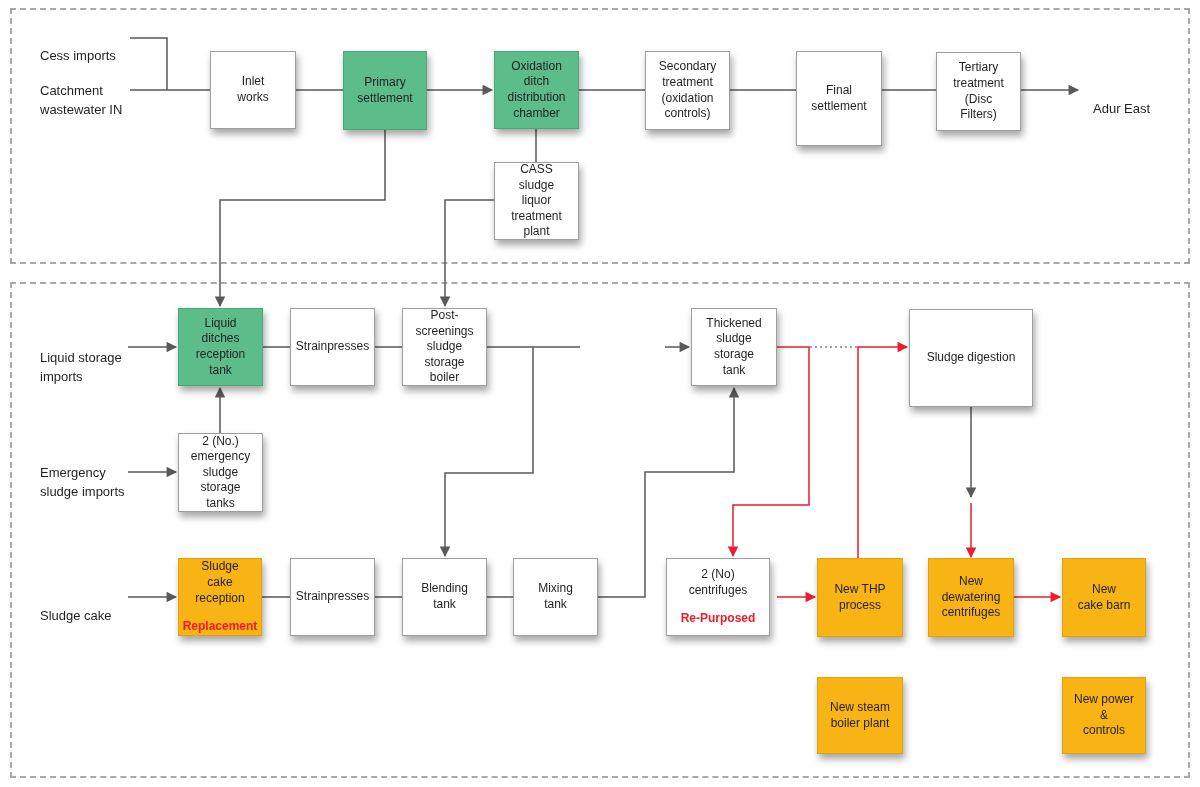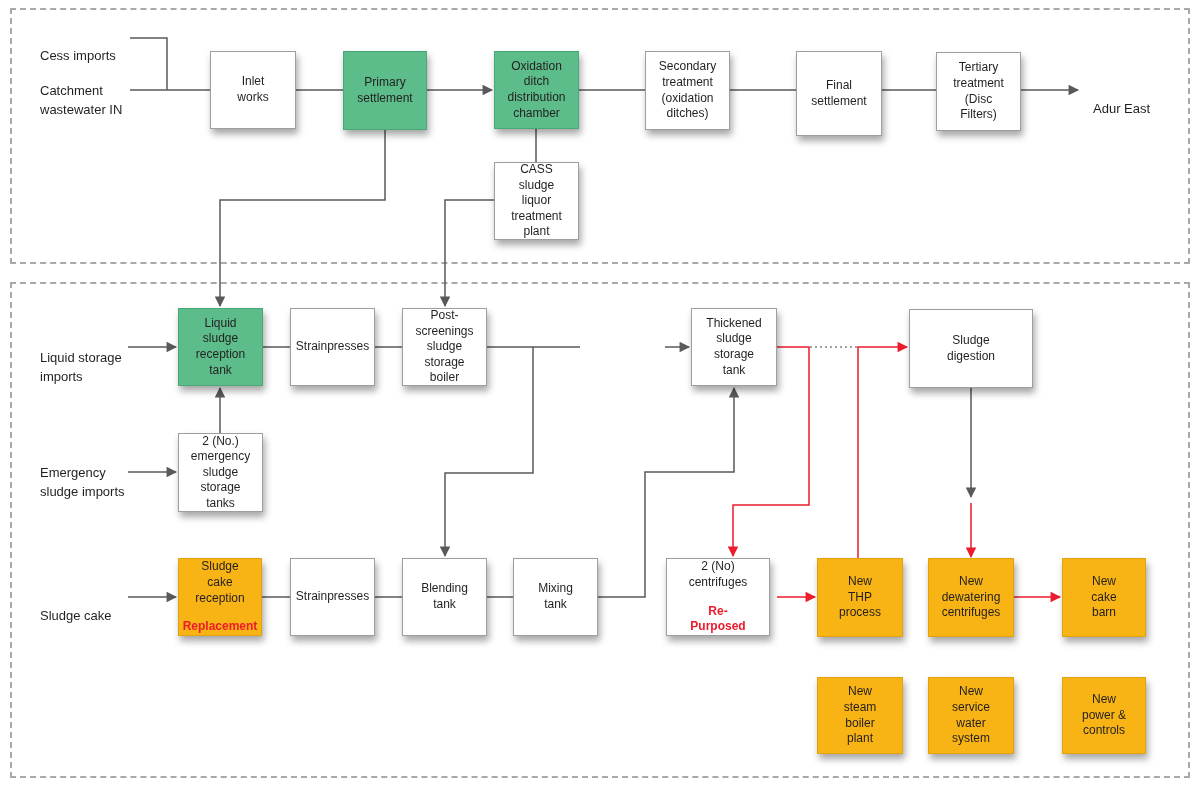--- a/index.html
+++ b/index.html
@@ -7,21 +7,21 @@
   .stage{position:relative;width:1200px;height:787px;background:#fff;overflow:hidden;}
   .zone{position:absolute;border:2px dashed var(--dashed-border,#a7a9ac);z-index:0;background:transparent;}
   .connectors{position:absolute;left:0;top:0;z-index:1;}
   .connectors path{fill:none;stroke-width:1.5px;}
   .gline{stroke:var(--gray-line,#58595b);}
   .rline{stroke:var(--red-accent,#ec1b2d);}
   .dotline{stroke:var(--dotted-line,#808285);stroke-dasharray:2 3;}
   #arrow-gray path{fill:var(--gray-line,#58595b);stroke:none;}
   #arrow-red path{fill:var(--red-accent,#ec1b2d);stroke:none;}
   .node{position:absolute;z-index:2;display:flex;flex-direction:column;align-items:center;justify-content:center;
-        text-align:center;font-size:12px;line-height:1.3;box-sizing:border-box;padding:18px;
+        text-align:center;font-size:12px;line-height:1.3;box-sizing:border-box;padding:10px;
         box-shadow:2px 5px 7px rgba(0,0,0,0.35);}
   .node .nlabel{white-space:pre-line;}
   .node.white{background:var(--white-box,#ffffff);border:1px solid var(--box-border,#9c9ea1);}
   .node.green{background:var(--green-box,#5cbd8b);border:1px solid #49a878;}
   .node.orange{background:var(--orange-box,#f8b315);border:1px solid #e0a30f;}
   .sub{color:var(--red-accent,#ec1b2d);font-weight:bold;margin-top:13px;white-space:pre-line;}
   .flabel{position:absolute;z-index:2;font-size:13px;line-height:1.45;white-space:pre-line;margin-top:18px;}
 </style>
 </head>
 <body>
@@ -98,58 +98,58 @@
   <div class="node green" style="left:494px;top:51px;width:85px;height:78px">
     <span class="nlabel">Oxidation
 ditch
 distribution
 chamber</span>
     </div>
   <div class="node white" style="left:645px;top:51px;width:85px;height:79px">
     <span class="nlabel">Secondary
 treatment
 (oxidation
-ditches)</span>
-    </div>
-  <div class="node white" style="left:796px;top:51px;width:86px;height:85px">
+controls)</span>
+    </div>
+  <div class="node white" style="left:796px;top:51px;width:86px;height:95px">
     <span class="nlabel">Final
 settlement</span>
     </div>
   <div class="node white" style="left:936px;top:52px;width:85px;height:79px">
     <span class="nlabel">Tertiary
 treatment
 (Disc
 Filters)</span>
     </div>
   <div class="node white" style="left:494px;top:162px;width:85px;height:78px">
     <span class="nlabel">CASS
 sludge liquor
 treatment
 plant</span>
     </div>
 
   <div class="node green" style="left:178px;top:308px;width:85px;height:78px">
-    <span class="nlabel">Liquid sludge
+    <span class="nlabel">Liquid ditches
 reception tank</span>
     </div>
   <div class="node white" style="left:290px;top:308px;width:85px;height:78px">
     <span class="nlabel">Strainpresses</span>
     </div>
   <div class="node white" style="left:402px;top:308px;width:85px;height:78px">
     <span class="nlabel">Post-
 screenings
 sludge
 storage boiler</span>
     </div>
   <div class="node white" style="left:691px;top:308px;width:86px;height:78px">
     <span class="nlabel">Thickened
 sludge
 storage tank</span>
     </div>
-  <div class="node white" style="left:909px;top:309px;width:124px;height:79px">
+  <div class="node white" style="left:909px;top:309px;width:124px;height:98px">
     <span class="nlabel">Sludge digestion</span>
     </div>
   <div class="node white" style="left:178px;top:433px;width:85px;height:79px">
     <span class="nlabel">2 (No.)
 emergency
 sludge storage
 tanks</span>
     </div>
 
   <div class="node orange" style="left:178px;top:558px;width:84px;height:78px">
@@ -184,22 +184,18 @@
     </div>
   <div class="node orange" style="left:1062px;top:558px;width:84px;height:79px">
     <span class="nlabel">New
 cake barn</span>
     </div>
 
   <div class="node orange" style="left:817px;top:677px;width:86px;height:77px">
     <span class="nlabel">New steam
 boiler plant</span>
     </div>
-  <div class="node orange" style="left:928px;top:677px;width:86px;height:77px">
-    <span class="nlabel">New service
-water system</span>
-    </div>
   <div class="node orange" style="left:1062px;top:677px;width:84px;height:77px">
     <span class="nlabel">New power &amp;
 controls</span>
     </div>
 
 </div>
 
 </body></html>

